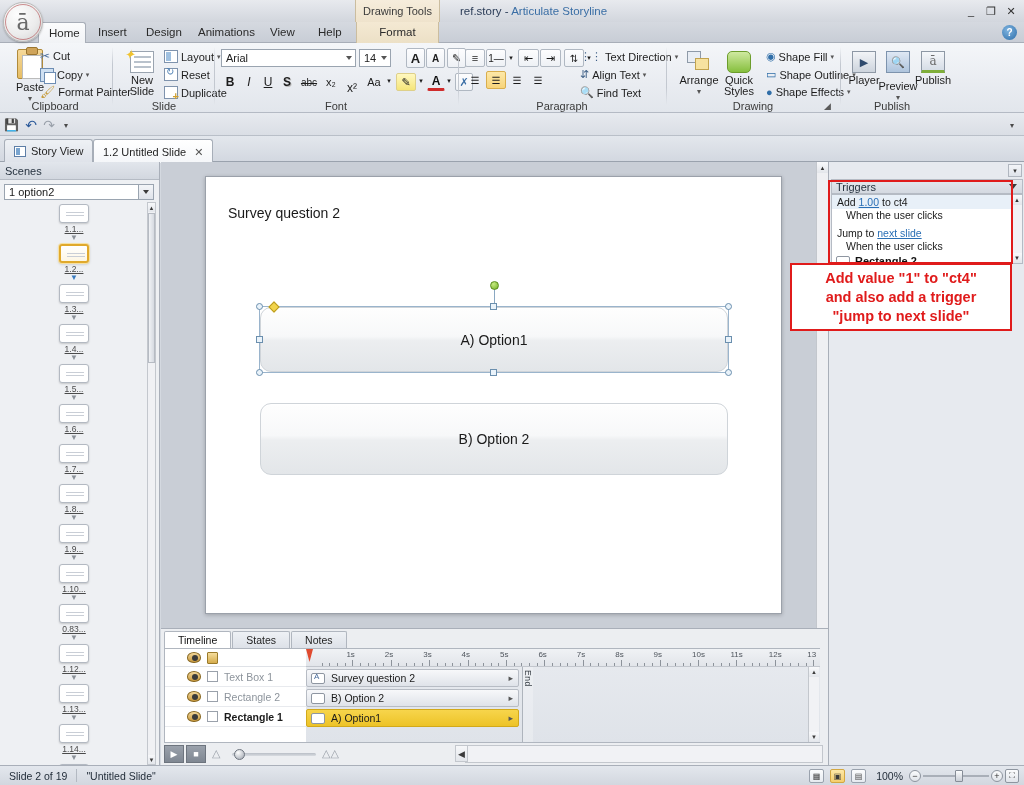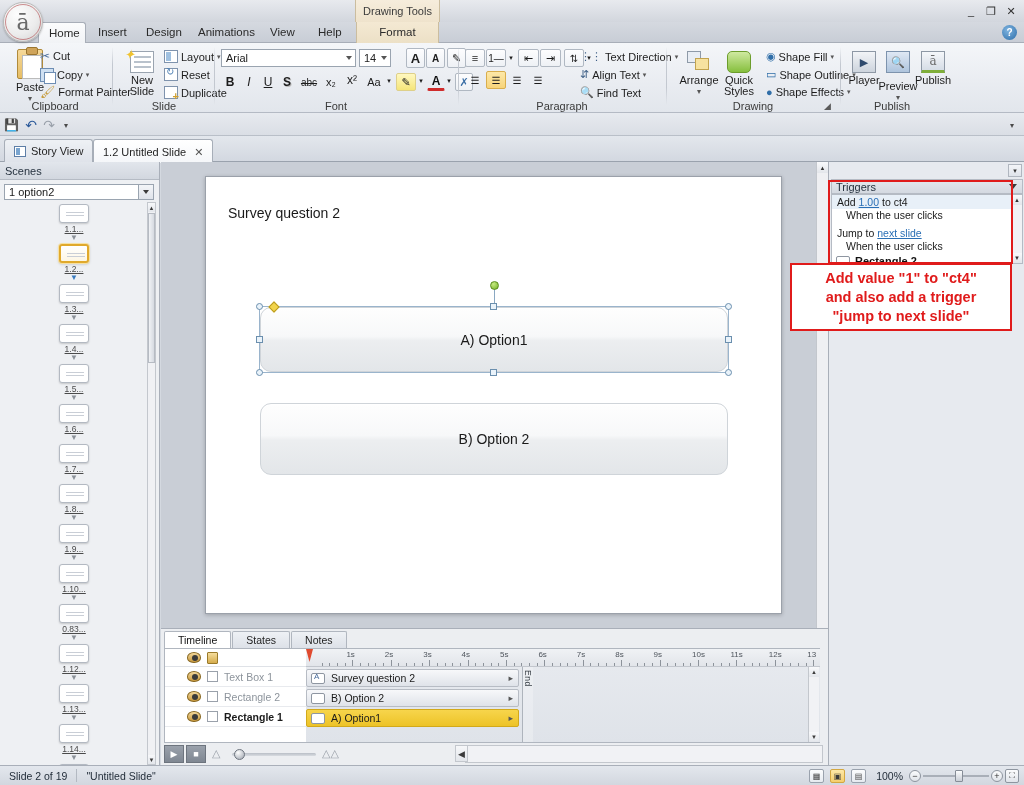--- a/index.html
+++ b/index.html
@@ -559,20 +559,25 @@
     position: absolute; left: 0; width: 11px; height: 11px; font-size: 6px;
     display: flex; align-items: center; justify-content: center;
     background: linear-gradient(#f8f9fb,#e3e6eb); color: #333;
   }
 </style>
 </head>
 <body>
 
 <div class="titlebar">
   <div class="ctx-tab-wrap">Drawing Tools</div>
+  <div class="app-title">
+    <span class="fname">ref.story</span>
+    <span>-</span>
+    <span class="prod">Articulate Storyline</span>
+  </div>
   <div class="wincontrols">
     <span>_</span>
     <span>❐</span>
     <span>✕</span>
   </div>
 </div>
 
 <div class="orb"></div>
 <div class="orb-ring"></div>
 
@@ -649,21 +654,21 @@
     <div class="sqbtn bordered" style="left:190px;top:5px;width:19px;height:20px;font-size:13px;font-weight:bold;">A</div>
     <div class="sqbtn bordered" style="left:210px;top:5px;width:19px;height:20px;font-size:10px;font-weight:bold;">A</div>
     <div class="sqbtn bordered" style="left:231px;top:5px;width:19px;height:20px;">✎</div>
 
     <div class="sqbtn" style="left:5px;top:30px;width:18px;height:18px;font-weight:bold;font-size:12px;">B</div>
     <div class="sqbtn" style="left:24px;top:30px;width:18px;height:18px;font-style:italic;font-size:12px;">I</div>
     <div class="sqbtn" style="left:43px;top:30px;width:18px;height:18px;text-decoration:underline;font-size:12px;">U</div>
     <div class="sqbtn" style="left:62px;top:30px;width:18px;height:18px;font-weight:bold;font-size:12px;text-shadow:1px 1px 0 #bbb;">S</div>
     <div class="sqbtn" style="left:82px;top:30px;width:22px;height:18px;text-decoration:line-through;font-size:10px;">abc</div>
     <div class="sqbtn" style="left:105px;top:30px;width:20px;height:18px;font-size:11px;">x₂</div>
-    <div class="sqbtn" style="left:126px;top:28px;width:20px;height:18px;font-size:12px;">x²</div>
+    <div class="sqbtn" style="left:126px;top:36px;width:20px;height:18px;font-size:12px;">x²</div>
     <div class="sqbtn" style="left:147px;top:30px;width:22px;height:18px;font-size:11px;">Aa</div>
     <div class="sqbtn" style="left:169px;top:32px;width:8px;height:12px;font-size:7px;">▾</div>
     <div class="sqbtn" style="left:180px;top:30px;width:20px;height:18px;background:linear-gradient(#fff8c0,#f5e579);border:1px solid #ded08a;font-size:11px;">✎</div>
     <div class="sqbtn" style="left:201px;top:32px;width:8px;height:12px;font-size:7px;">▾</div>
     <div class="sqbtn" style="left:211px;top:30px;width:18px;height:18px;font-weight:bold;font-size:12px;color:#111;border-bottom:3px solid #cf2b2b;">A</div>
     <div class="sqbtn" style="left:229px;top:32px;width:8px;height:12px;font-size:7px;">▾</div>
     <div class="sqbtn bordered" style="left:239px;top:30px;width:18px;height:18px;color:#3a6ea5;">✗</div>
     <div class="glabel">Font</div>
   </div>
   <div class="gsep" style="left:458px;"></div>

